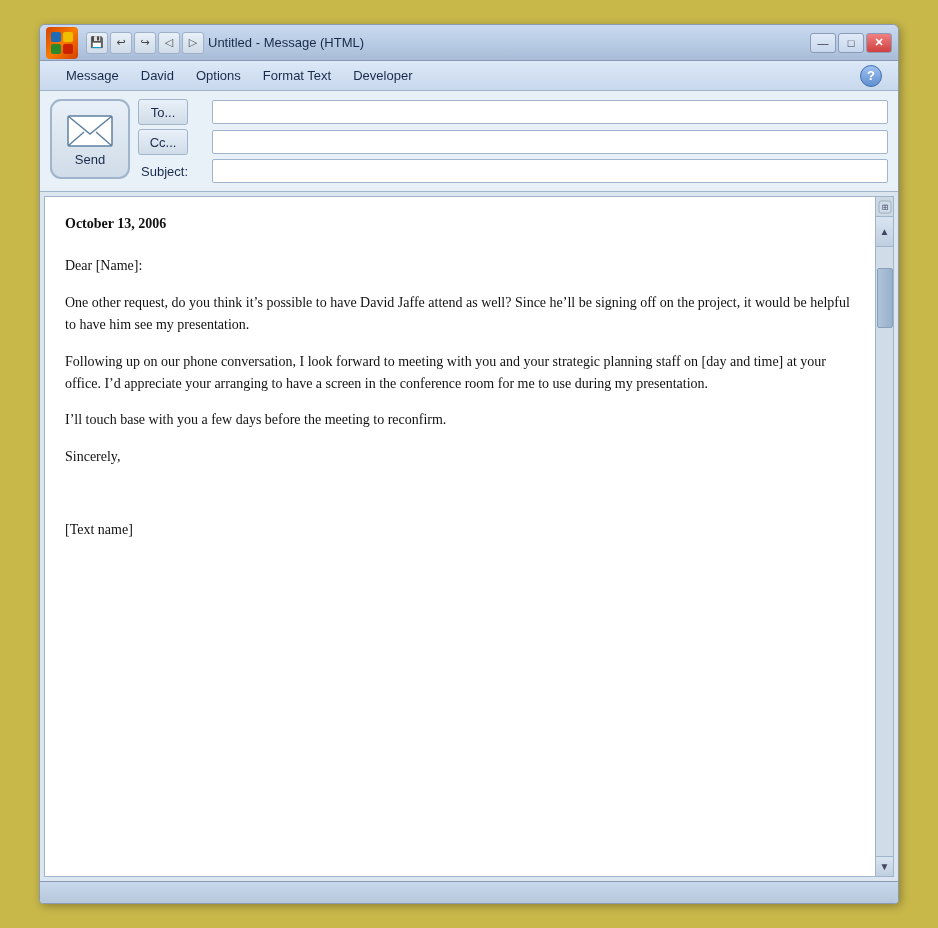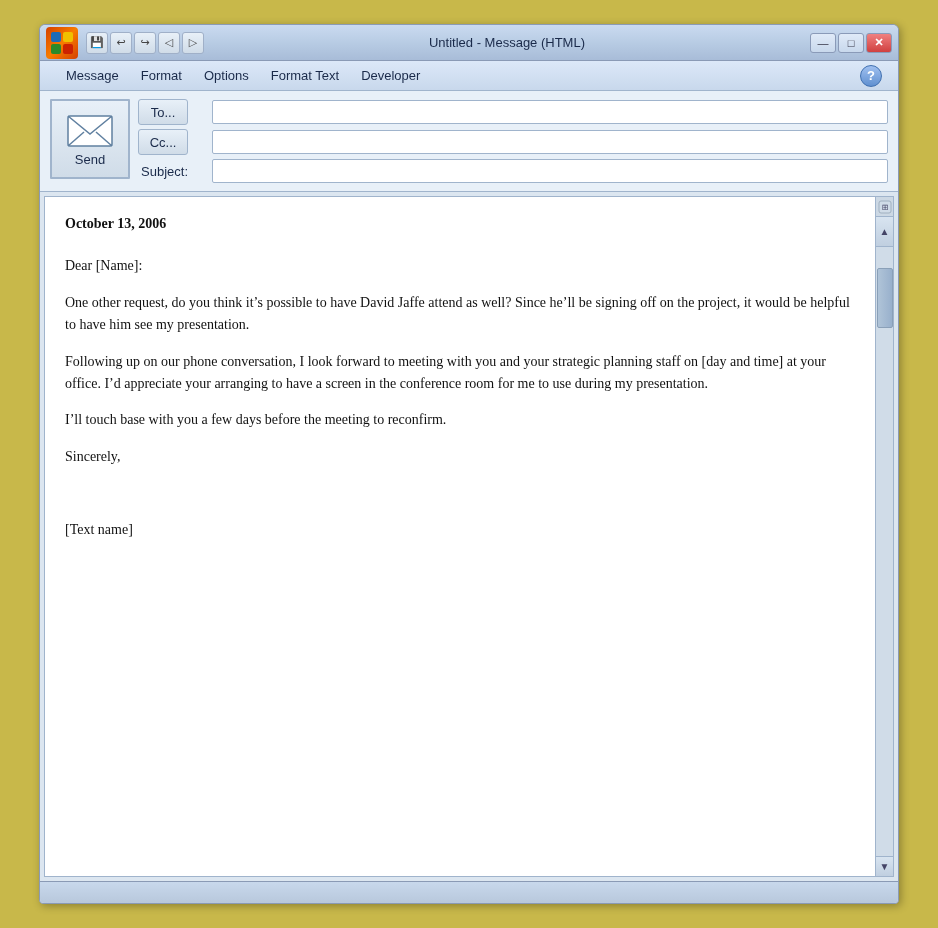--- a/index.html
+++ b/index.html
@@ -75,21 +75,20 @@
       border-radius: 3px;
       display: flex;
       align-items: center;
       justify-content: center;
       cursor: pointer;
       font-size: 11px;
       color: #444;
     }
     .title-text {
       flex: 1;
-      text-align: center;
       font-size: 13px;
       color: #1a2a4a;
       font-weight: normal;
     }
     .window-controls {
       display: flex;
       gap: 2px;
     }
     .wc-btn {
       width: 26px;
@@ -149,21 +148,21 @@
       border-bottom: 1px solid #a0b4cc;
       padding: 8px 10px;
       display: flex;
       gap: 8px;
     }
     .send-btn {
       width: 80px;
       height: 80px;
       background: linear-gradient(to bottom, #e8f0f8, #d0dce8);
       border: 2px solid #a0b4cc;
-      border-radius: 1px;
+      border-radius: 11px;
       display: flex;
       flex-direction: column;
       align-items: center;
       justify-content: center;
       cursor: pointer;
       flex-shrink: 0;
     }
     .send-icon {
       width: 48px;
       height: 38px;
@@ -344,21 +343,21 @@
     <div class="title-text">Untitled - Message (HTML)</div>
     <div class="window-controls">
       <div class="wc-btn">—</div>
       <div class="wc-btn">□</div>
       <div class="wc-btn close">✕</div>
     </div>
   </div>
 
   <div class="menu-bar">
     <div class="menu-item">Message</div>
-    <div class="menu-item">Format</div>
+    <div class="menu-item">David</div>
     <div class="menu-item">Options</div>
     <div class="menu-item">Format Text</div>
     <div class="menu-item">Developer</div>
     <div class="menu-spacer"></div>
     <div class="help-btn">?</div>
   </div>
 
   <div class="email-header">
     <div class="send-btn">
       <div class="send-icon">

